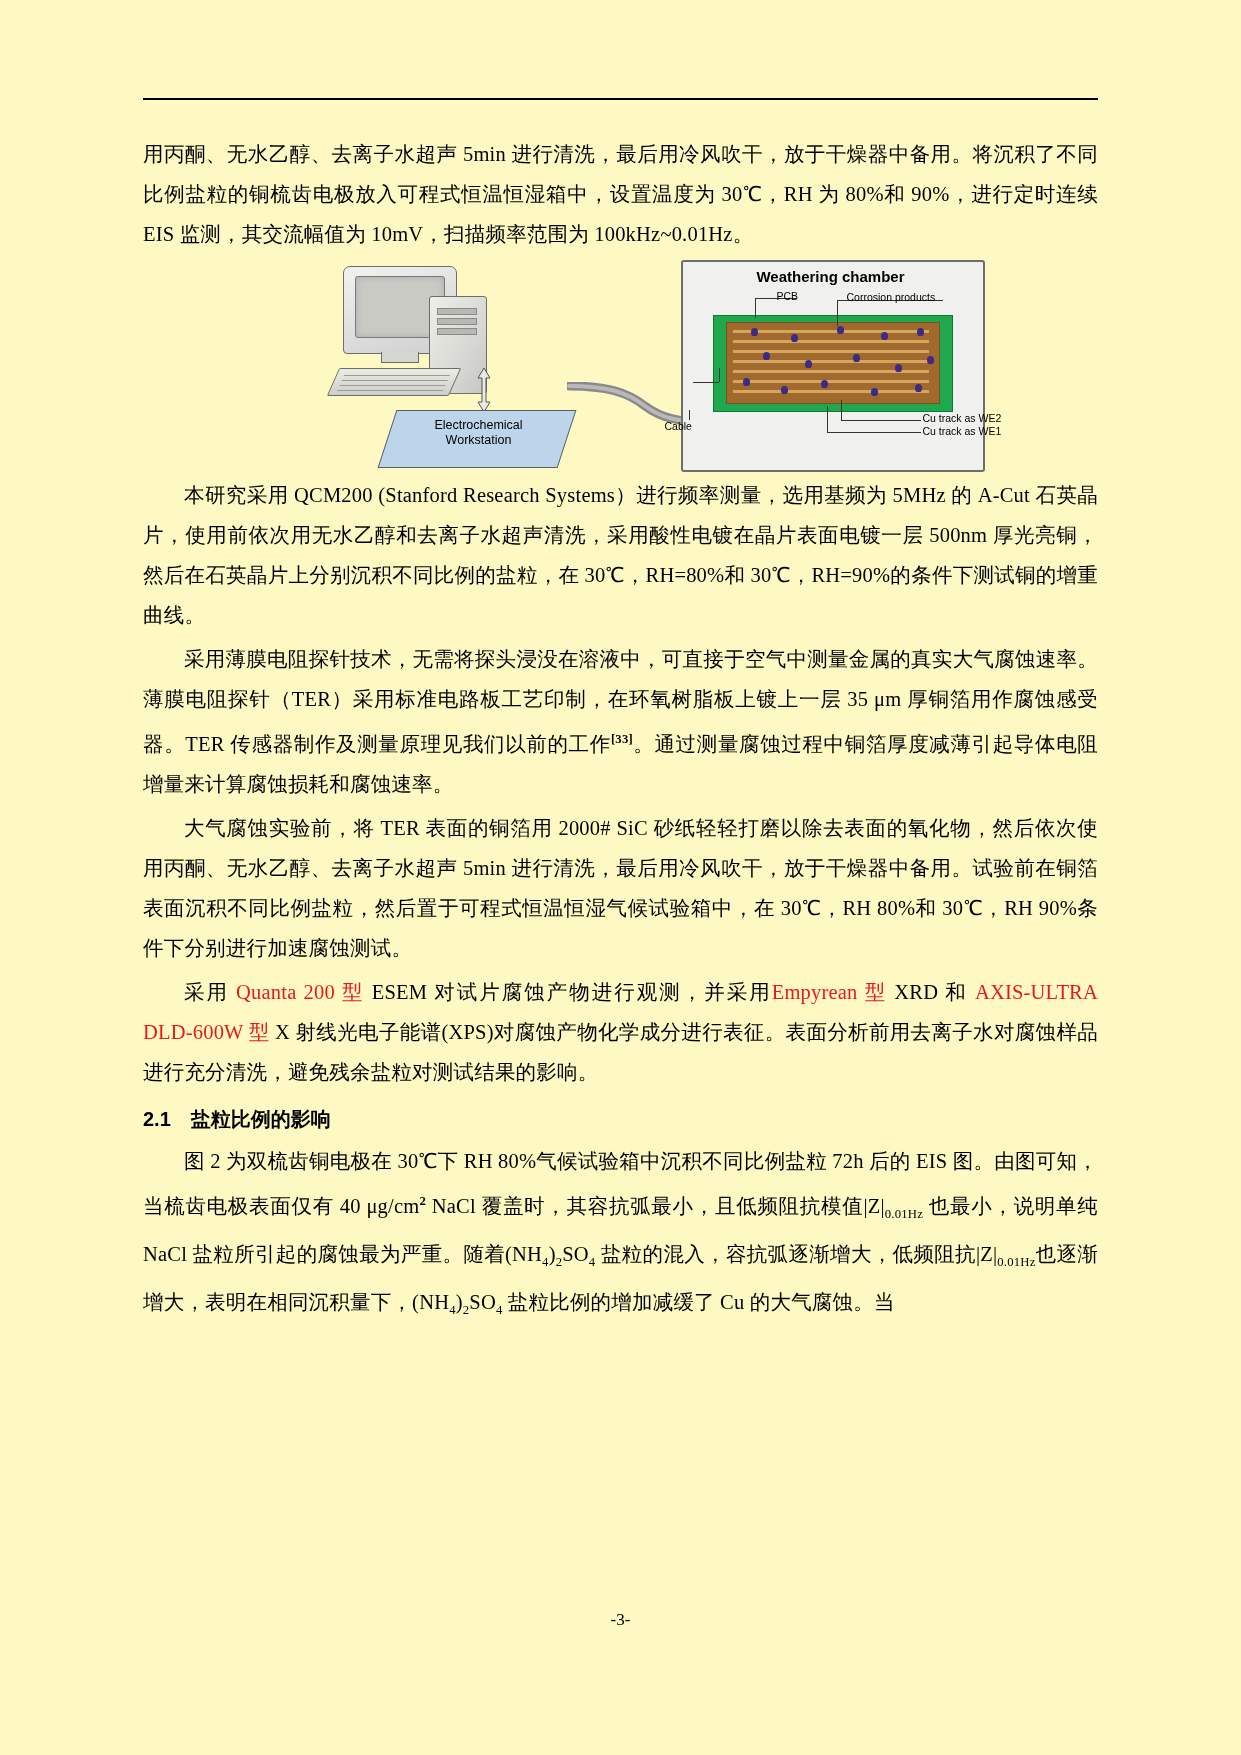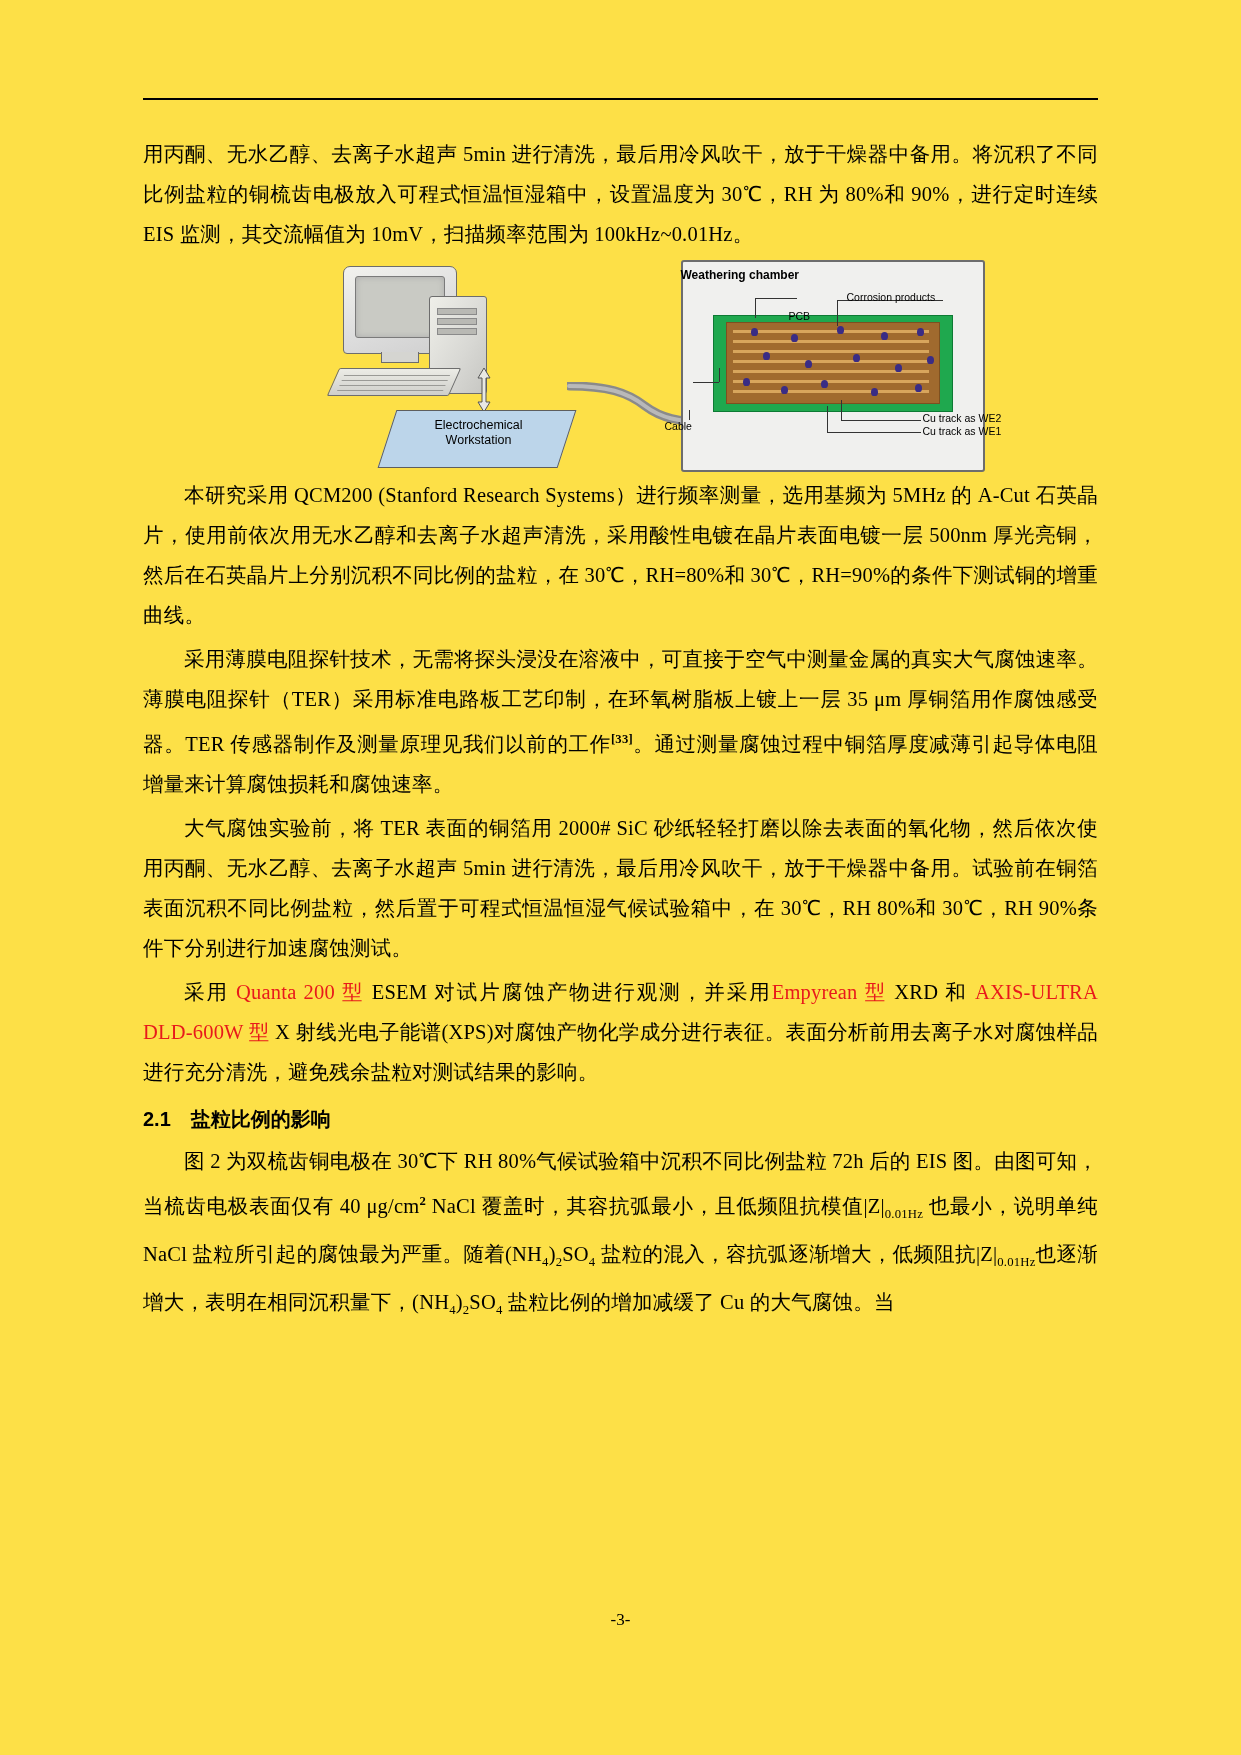--- a/index.html
+++ b/index.html
@@ -12,21 +12,21 @@
     height: 1755px;
     font-family: "Liberation Serif", serif;
     color: #000;
     position: relative;
   }
   .page {
     position: absolute;
     left: 0; top: 0;
     width: 1241px;
     height: 1755px;
-    background: #fde047;
+    background: #fef9c3;
   }
   .content {
     position: absolute;
     left: 143px;
     top: 98px;
     width: 955px;
   }
   .top-rule {
     border-top: 2.5px solid #000;
     width: 955px;
@@ -128,23 +128,23 @@
   
   .chamber {
     position: absolute; left: 400px; top: 0px;
     width: 300px; height: 208px;
     background: #f0f0ee;
     border: 2px solid #6d6d6d;
     border-radius: 3px;
   }
   .chamber-title {
     position: absolute; left: 400px; top: 8px; width: 300px;
-    text-align: left;
-    font-family: "Liberation Sans", sans-serif;
-    font-size: 12px;
+    text-align: center;
+    font-family: "Liberation Sans", sans-serif;
+    font-size: 15px;
     font-weight: 600;
   }
   .pcb-green {
     position: absolute; left: 432px; top: 55px;
     width: 238px; height: 95px;
     background: #1fa84e;
     border: 1px solid #0d7a34;
   }
   .pcb-brown {
     position: absolute; left: 445px; top: 62px;
@@ -270,21 +270,21 @@
         <div class="dot" style="left:614px; top:104px;"></div>
         <div class="dot" style="left:646px; top:96px;"></div>
         <div class="dot" style="left:462px; top:118px;"></div>
         <div class="dot" style="left:500px; top:126px;"></div>
         <div class="dot" style="left:540px; top:120px;"></div>
         <div class="dot" style="left:590px; top:128px;"></div>
         <div class="dot" style="left:634px; top:124px;"></div>
 
         <div class="lead-line" style="left:474px; top:38px; width:42px;"></div>
         <div class="lead-line" style="left:474px; top:38px; width:1px; height:20px;"></div>
-        <div class="lead-label" style="left:508px; top:30px;margin-top:20px;">PCB</div>
+        <div class="lead-label" style="left:496px; top:30px;">PCB</div>
 
         <div class="lead-line" style="left:556px; top:40px; width:106px;"></div>
         <div class="lead-line" style="left:556px; top:40px; width:1px; height:26px;"></div>
         <div class="lead-label" style="left:566px; top:31px;">Corrosion products</div>
 
         <div class="lead-line" style="left:412px; top:122px; width:26px;"></div>
         <div class="lead-line" style="left:438px; top:108px; width:1px; height:14px;"></div>
         <div class="lead-label" style="left:384px; top:160px;">Cable</div>
         <div class="lead-line" style="left:408px; top:150px; width:1px; height:10px;"></div>
 

